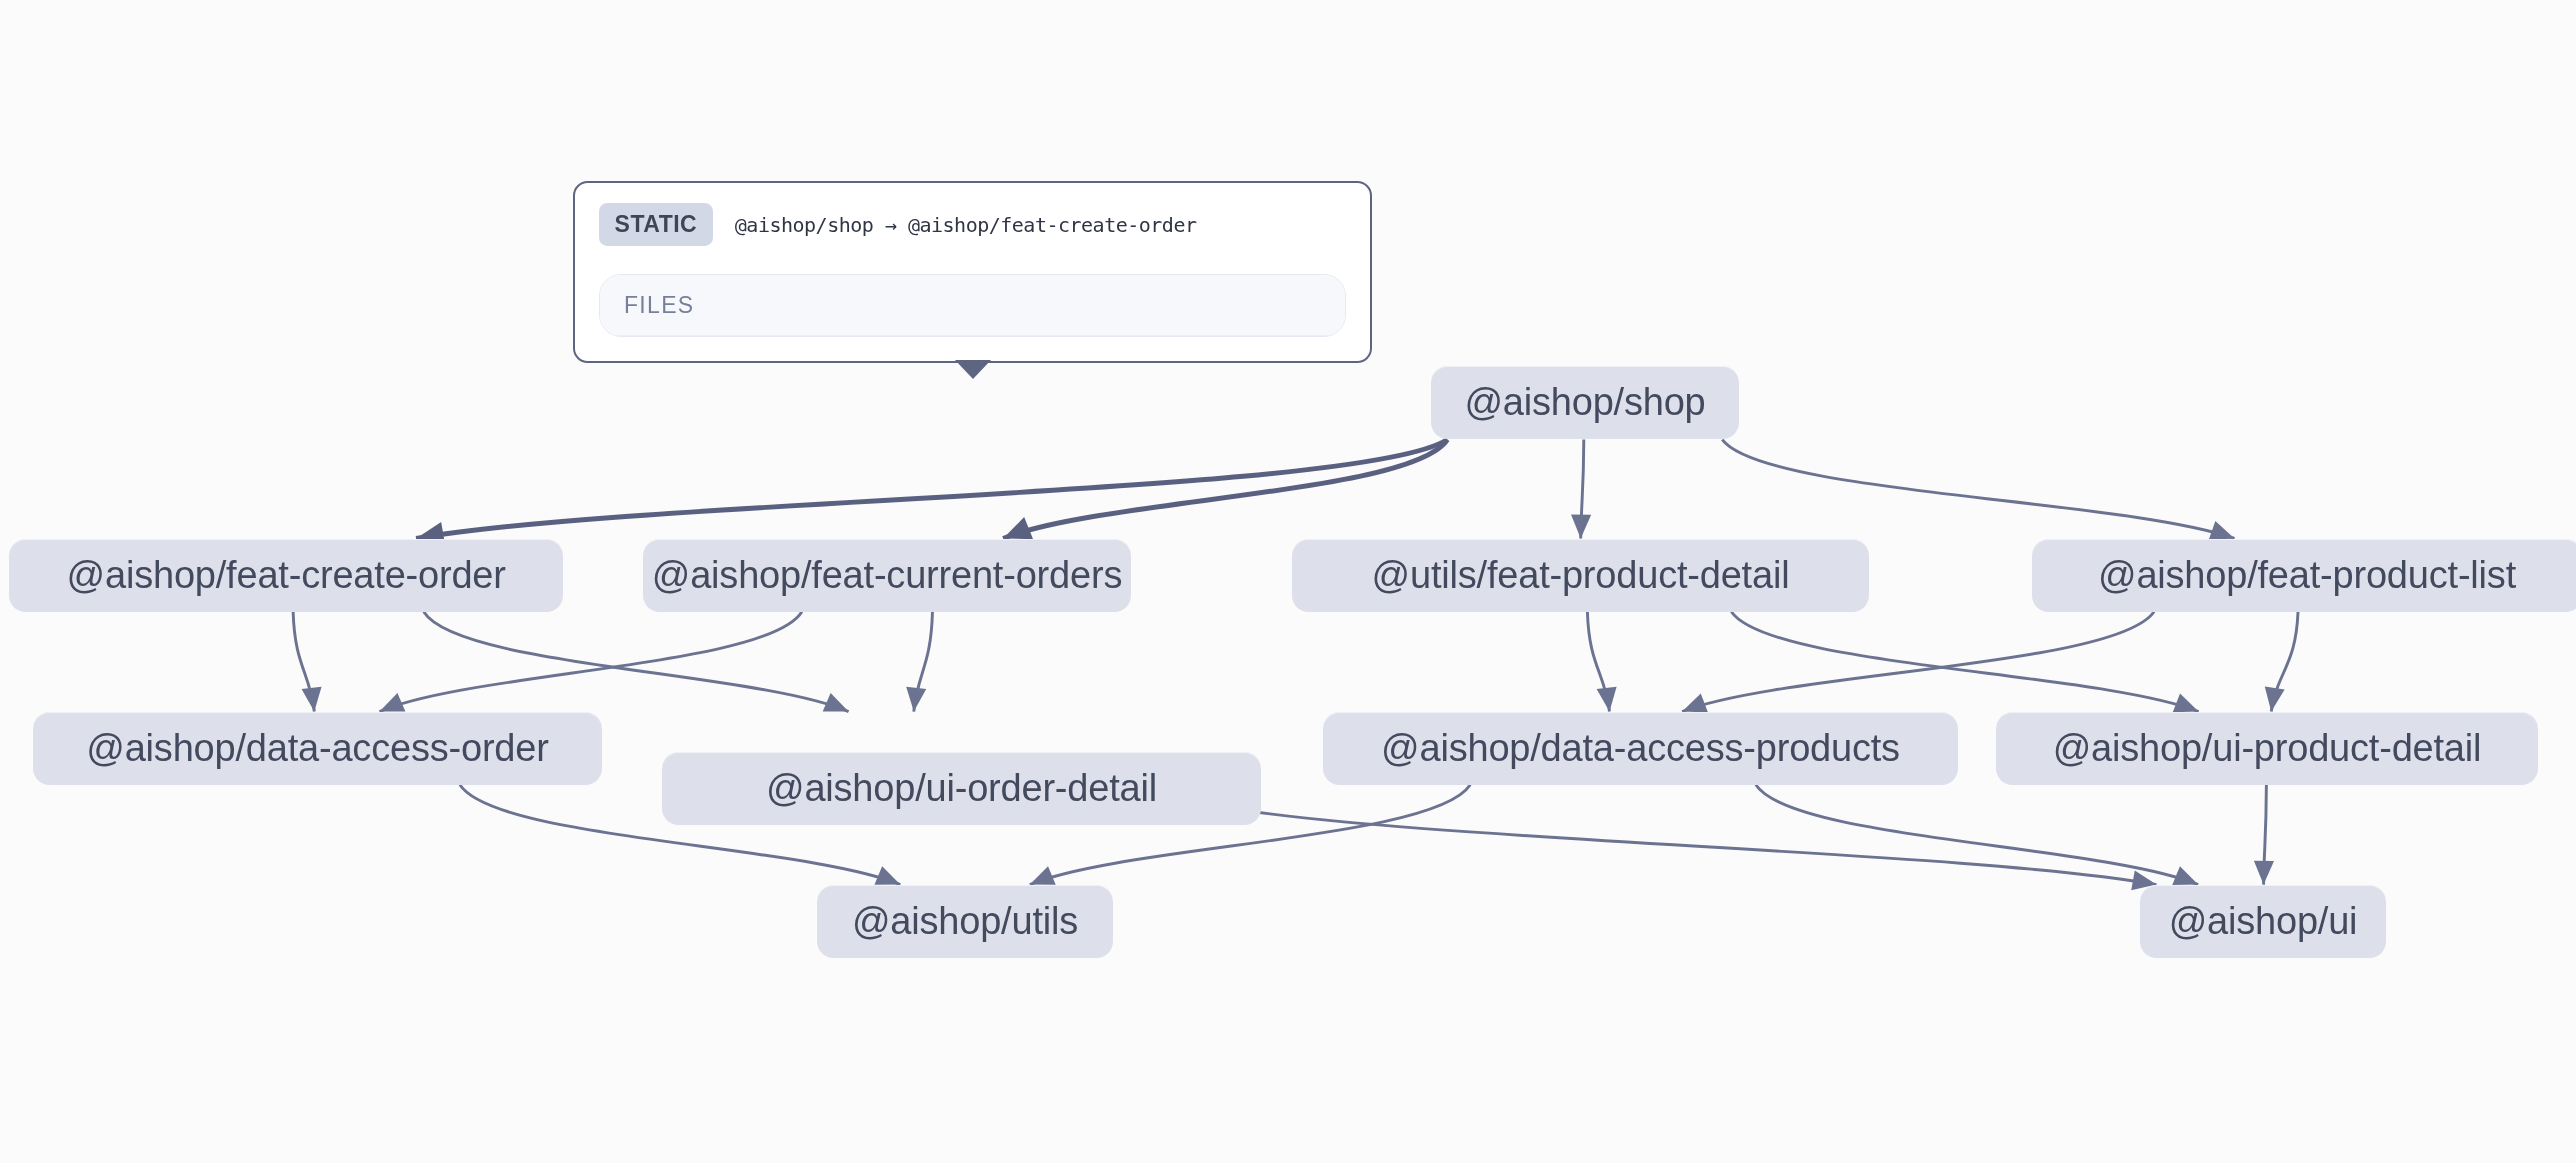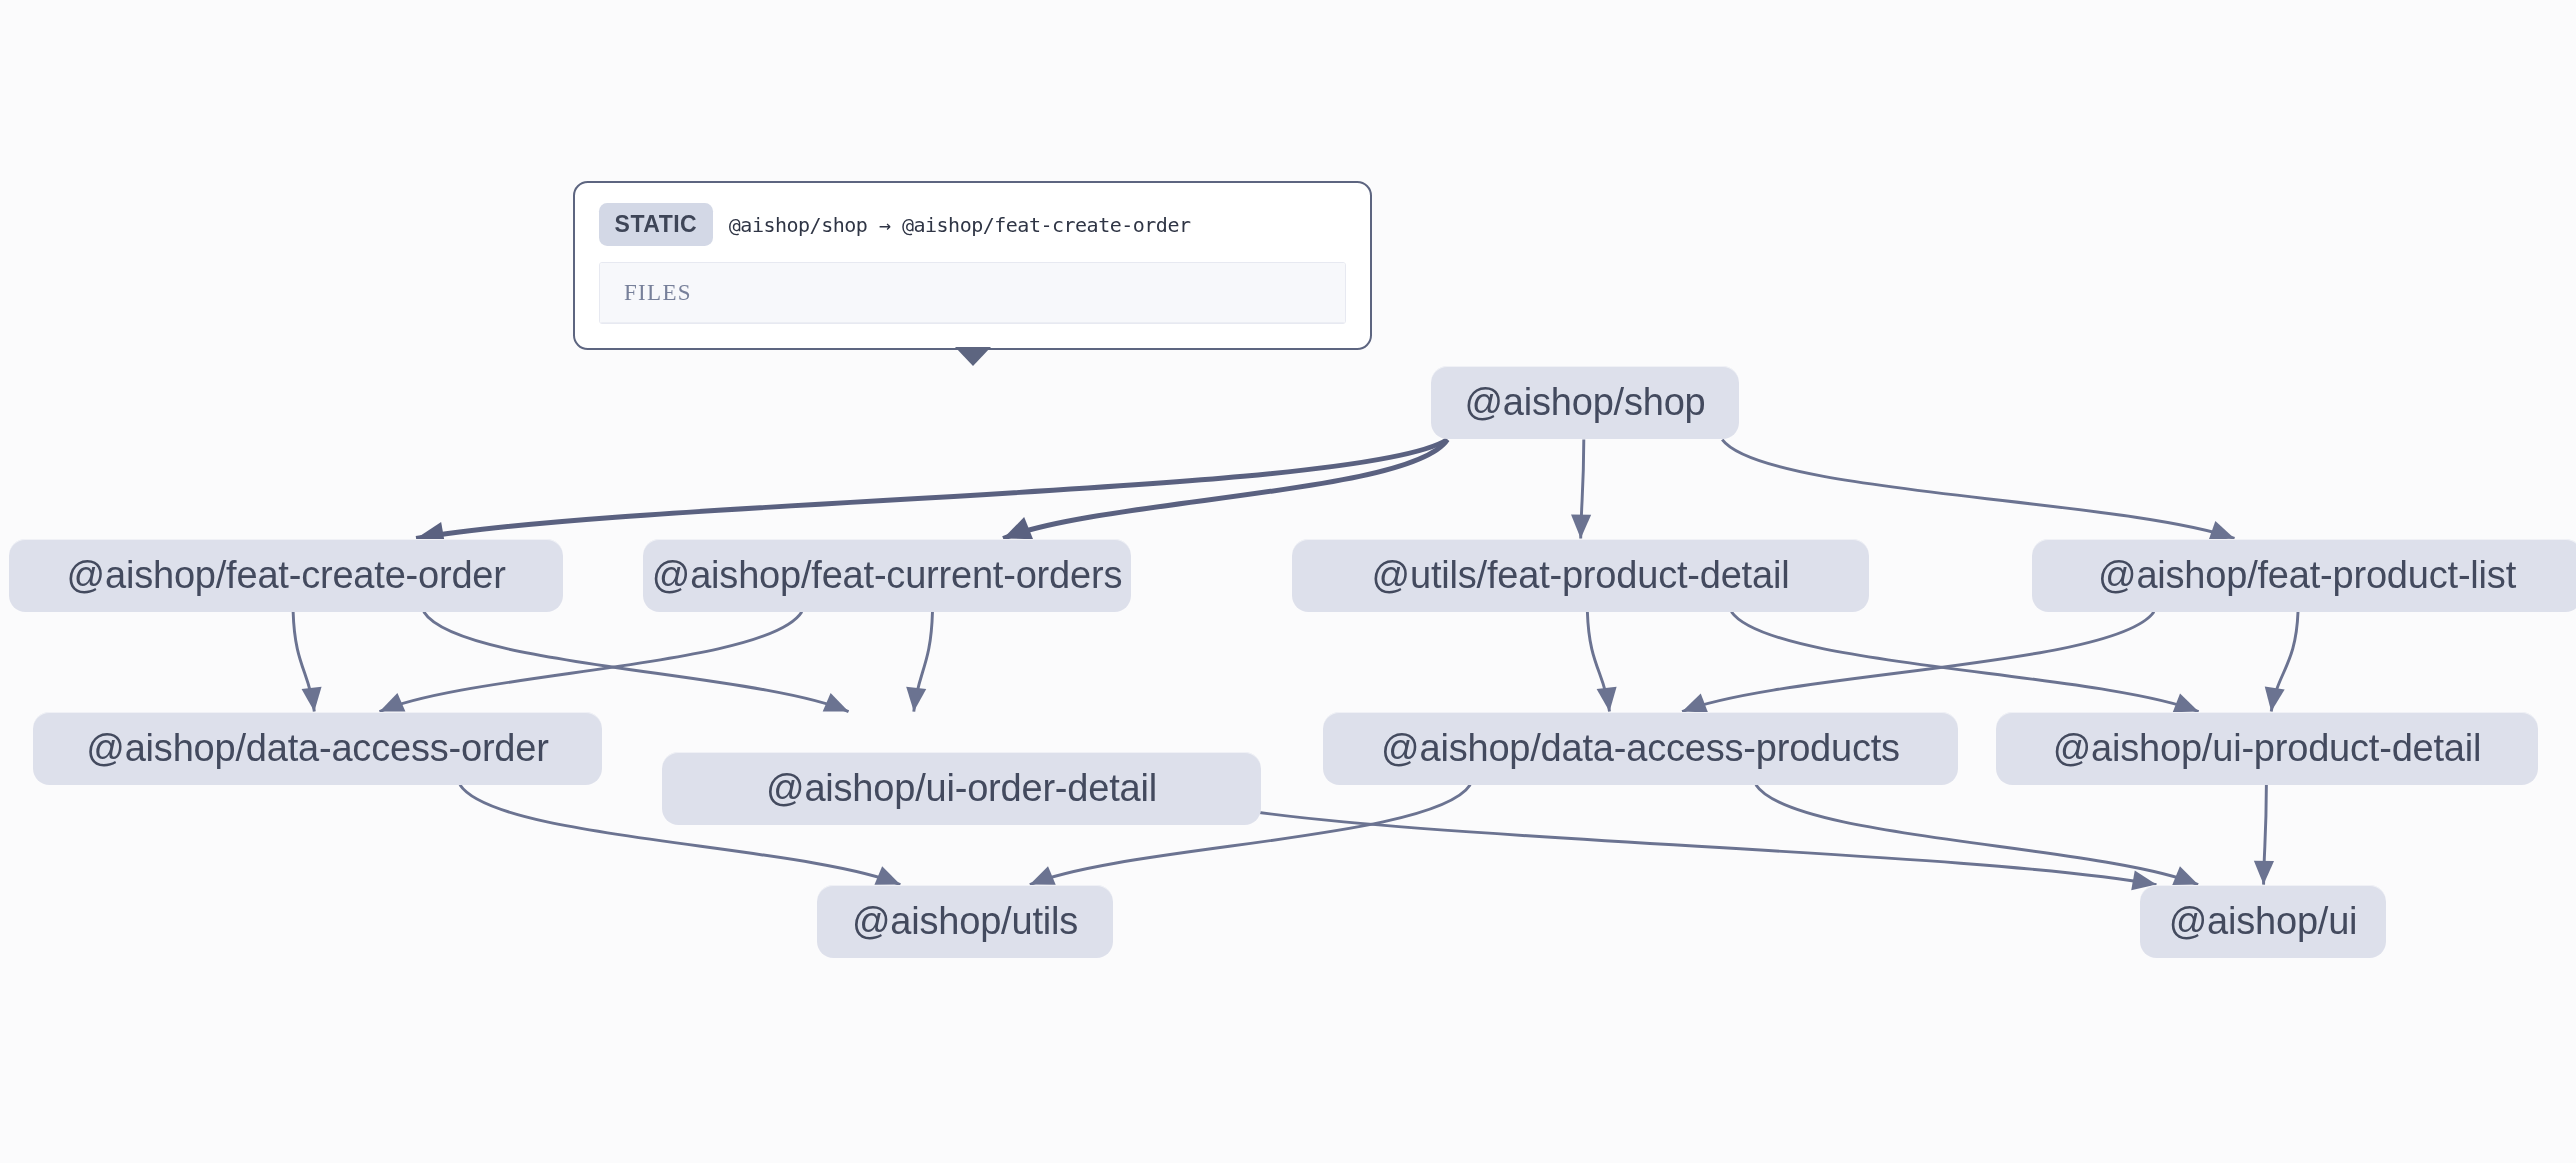--- a/index.html
+++ b/index.html
@@ -66,45 +66,44 @@
     box-sizing: border-box;
     background: #ffffff;
     border: 2.7px solid #5d6580;
     border-radius: 14.7px;
     padding: 20px 24px 24px 24px;
     z-index: 40;
   }
   #tooltip-head {
     display: flex;
     align-items: center;
-    gap: 16px;
-    margin-bottom: 16px;
+    gap: 22px;
+    margin-bottom: 28px;
   }
   #tooltip-badge {
     background: #d3d8e6;
     color: #3e4557;
     border-radius: 8.2px;
     padding: 10px 15.6px;
     font-size: 23px;
     font-weight: bold;
     letter-spacing: 0.5px;
     line-height: 1;
   }
   #tooltip-title {
     font-family: "DejaVu Sans Mono", "Liberation Mono", monospace;
     font-size: 20px;
     color: #2f3545;
     white-space: nowrap;
     letter-spacing: -0.5px;
   }
   #tooltip-panel {
     border: 1.8px solid #e7e9f1;
-    border-radius: 3px;
+    border-radius: 22px;
     overflow: hidden;
-    font-family: Liberation Serif, serif;
   }
   #tooltip-panel-header {
     background: #f7f8fb;
     color: #77809a;
     font-size: 23px;
     letter-spacing: 1.3px;
     padding: 16.5px 24px;
     border-bottom: 1.8px solid #eceef4;
   }
   .tooltip-file {

